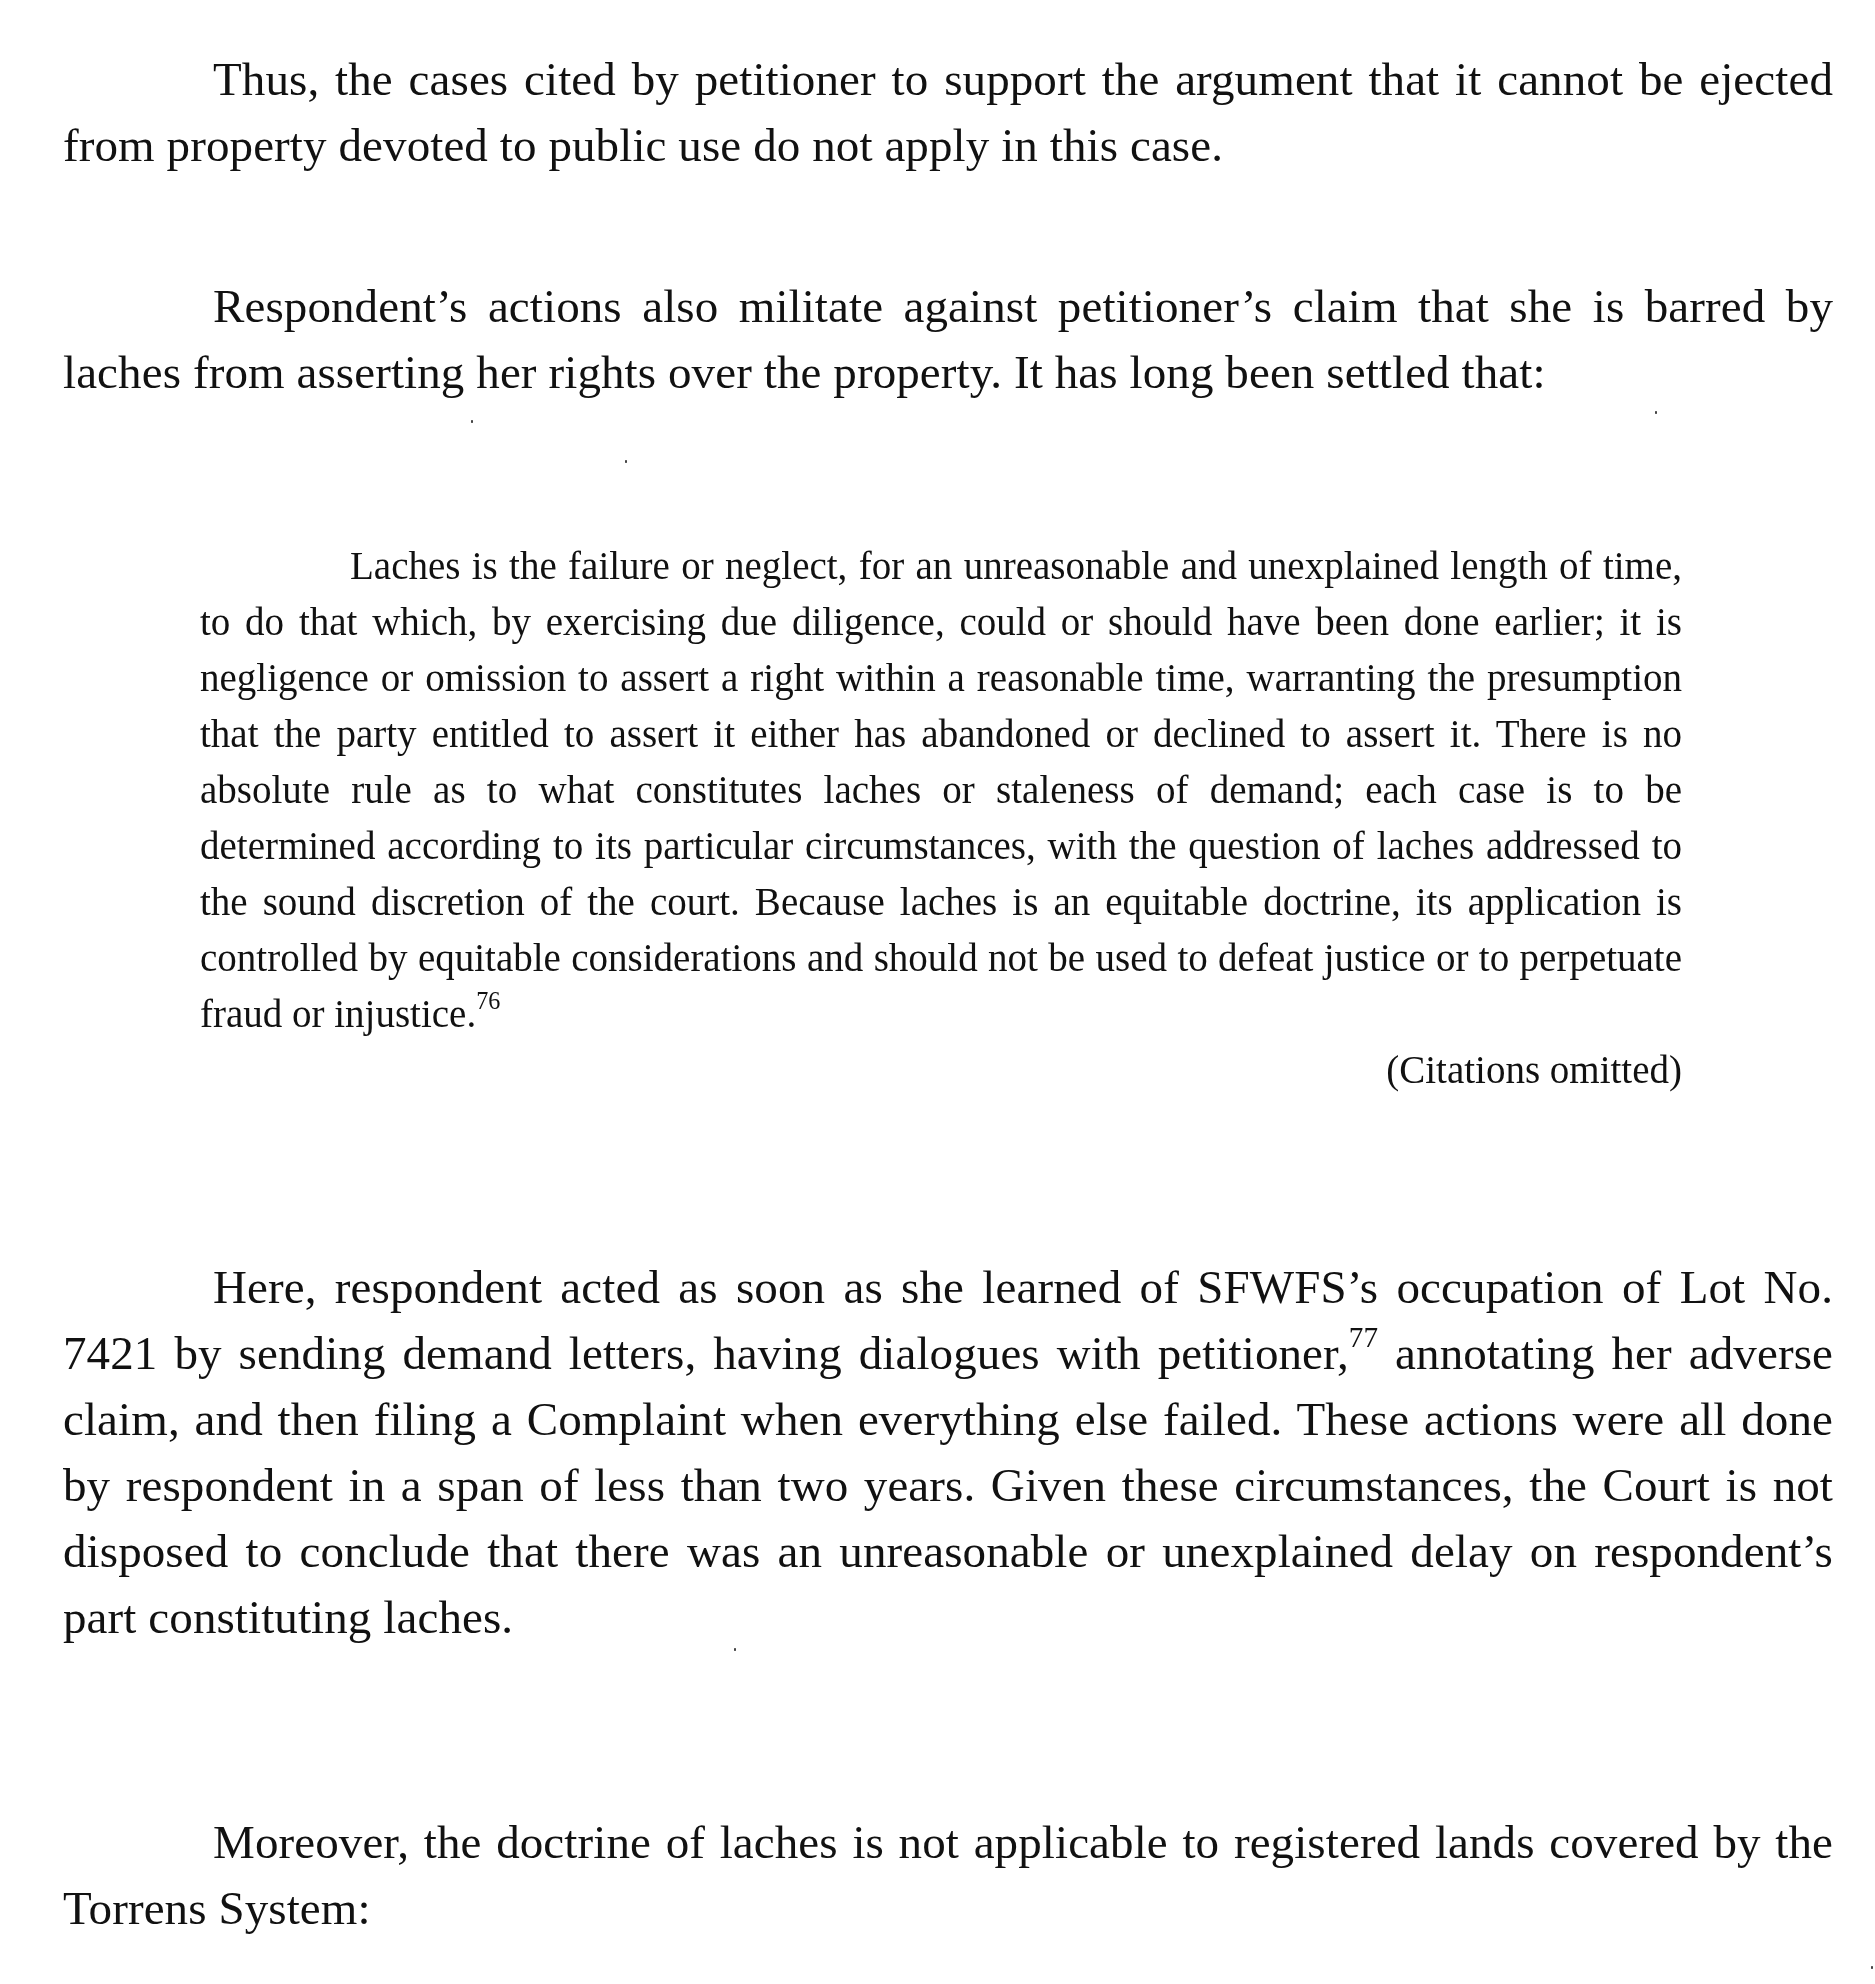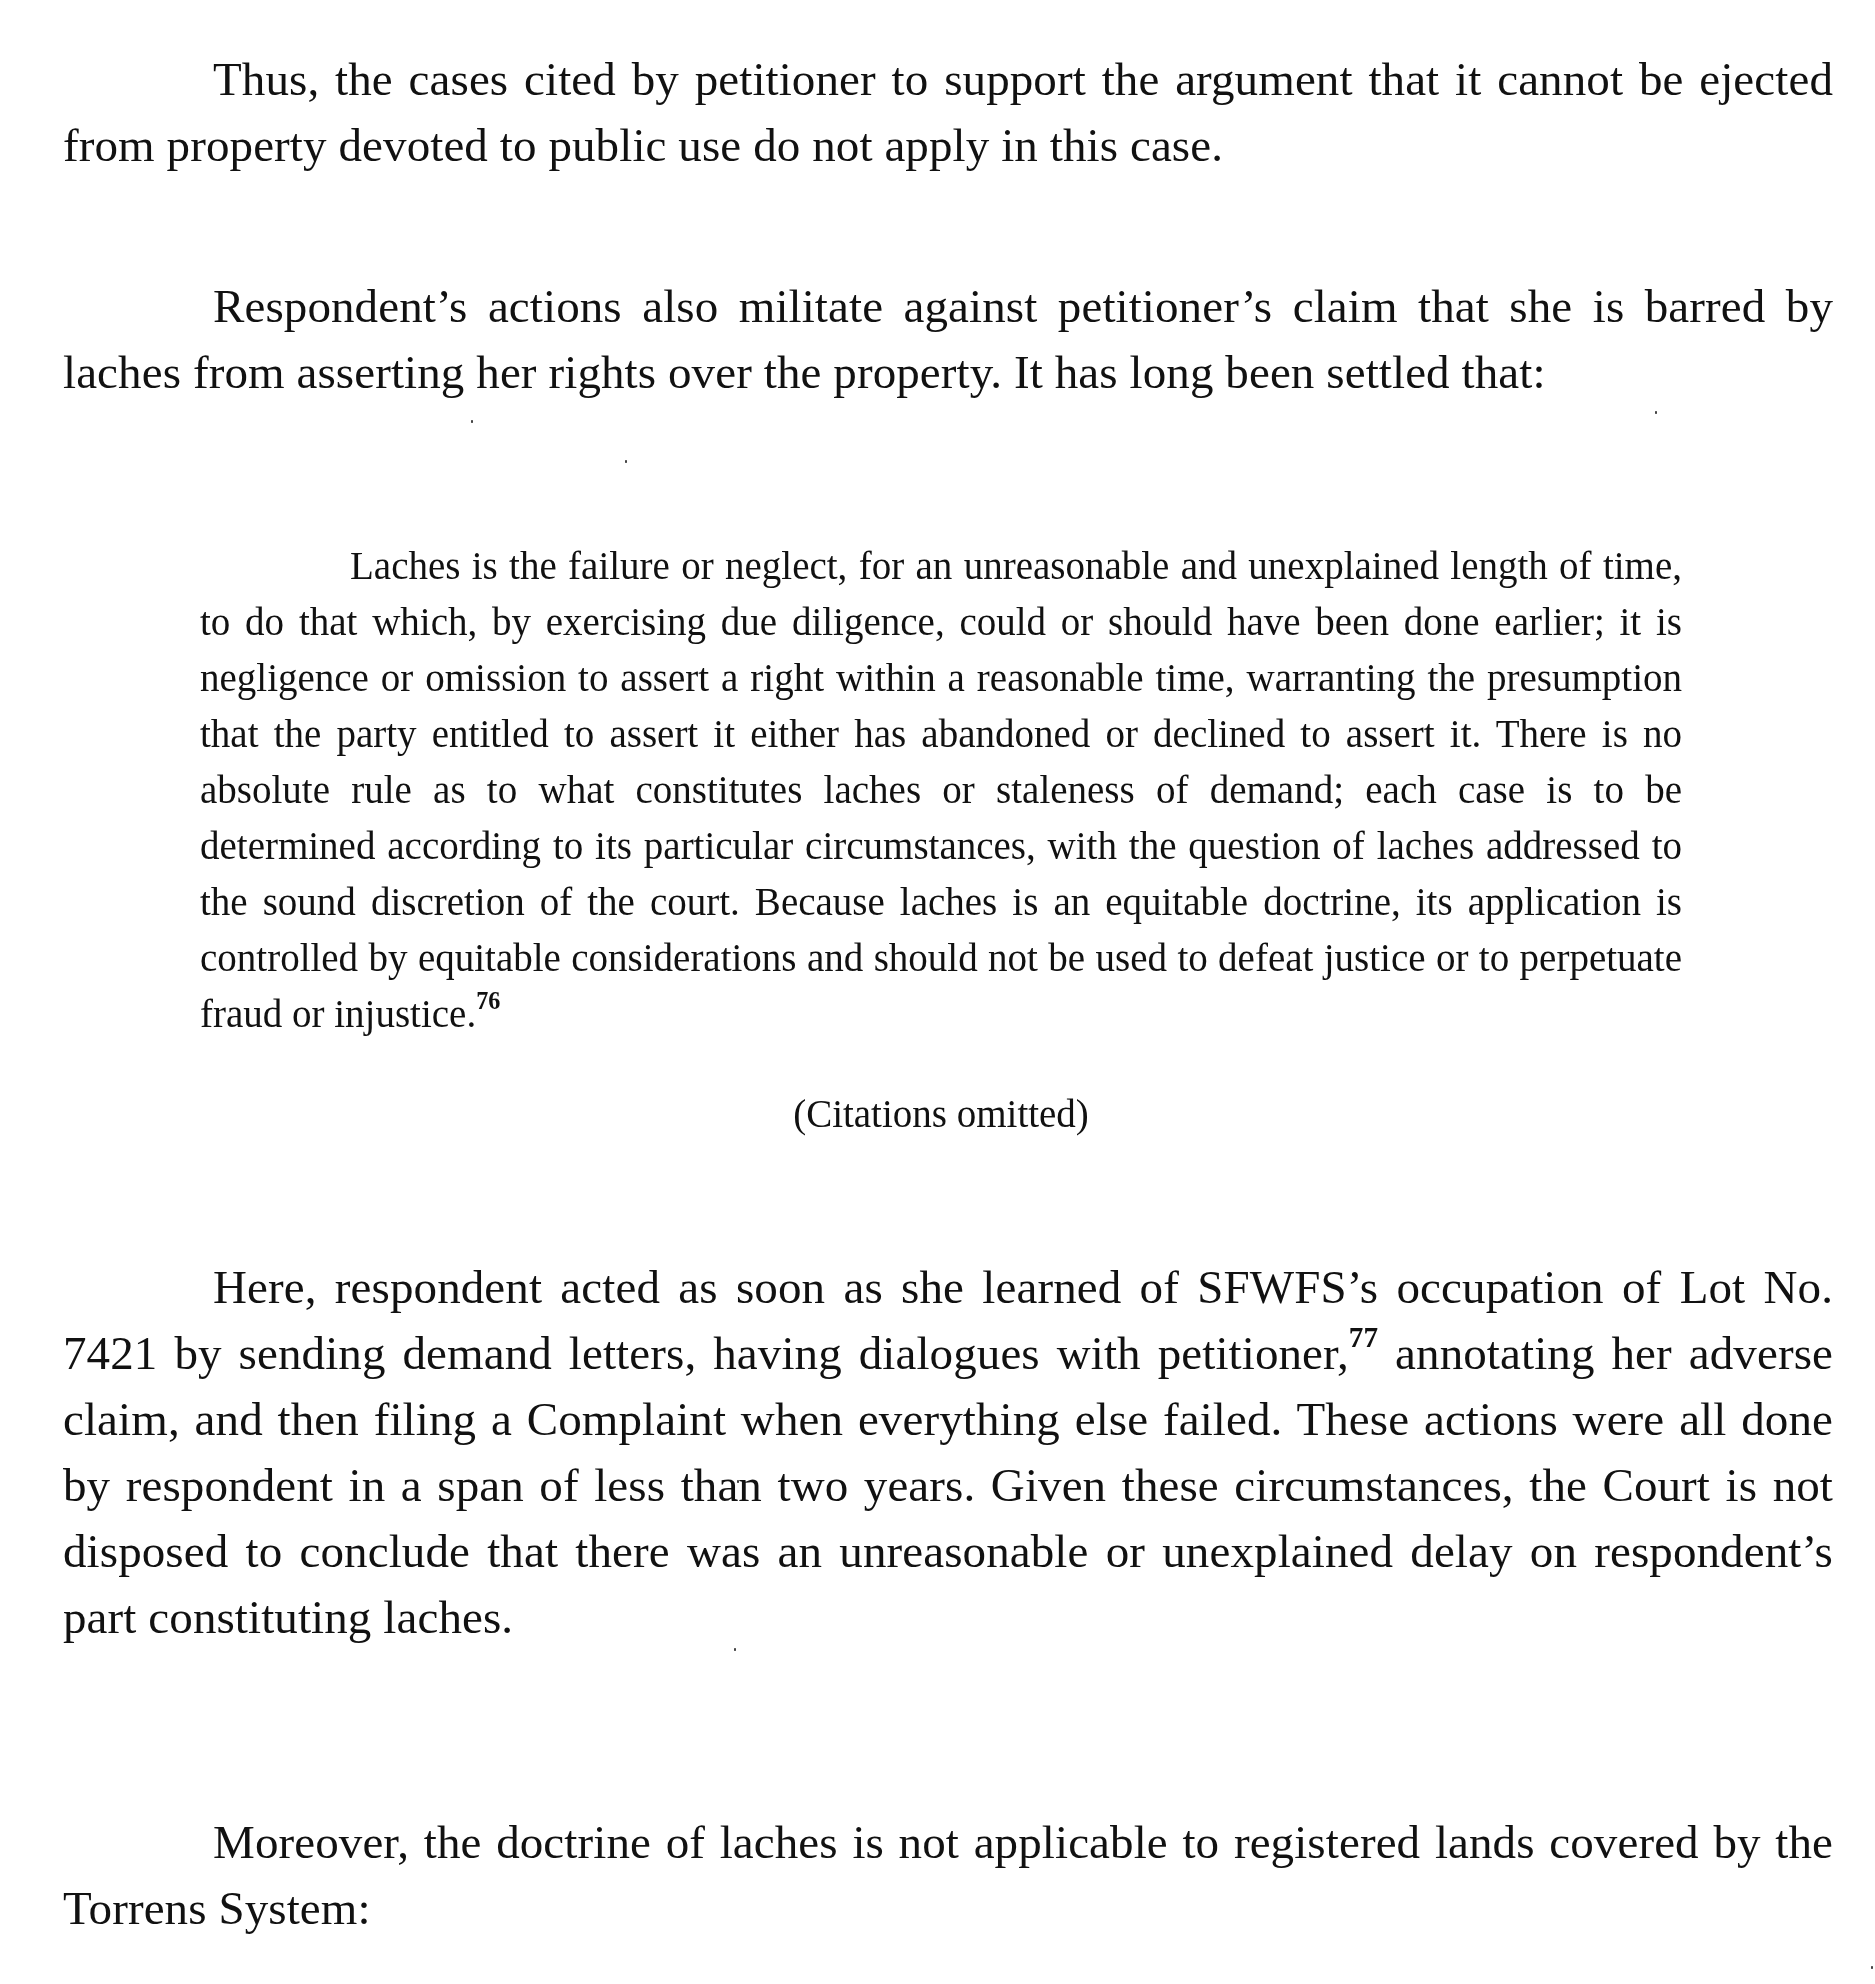--- a/index.html
+++ b/index.html
@@ -32,30 +32,28 @@
     width: 1482px;
     margin: 0;
     font-size: 39px;
     line-height: 56px;
     text-align: justify;
     text-indent: 150px;
   }
   .quote .cite-line {
     display: block;
     text-indent: 0;
-    text-align: center;
-    margin-top: 44px;
+    text-align: right;
   }
   sup.fn {
     font-size: 0.62em;
     line-height: 0;
     vertical-align: 0;
     position: relative;
     top: -0.75em;
-    font-weight: bold;
   }
   .speck {
     position: absolute;
     width: 2.2px;
     height: 2.9px;
     background: #444;
     border-radius: 0.7px;
   }
 </style>
 </head>

